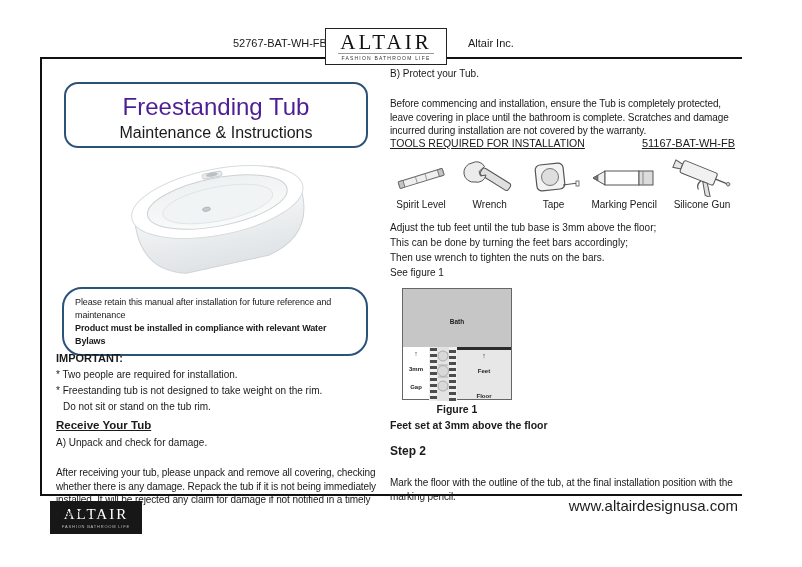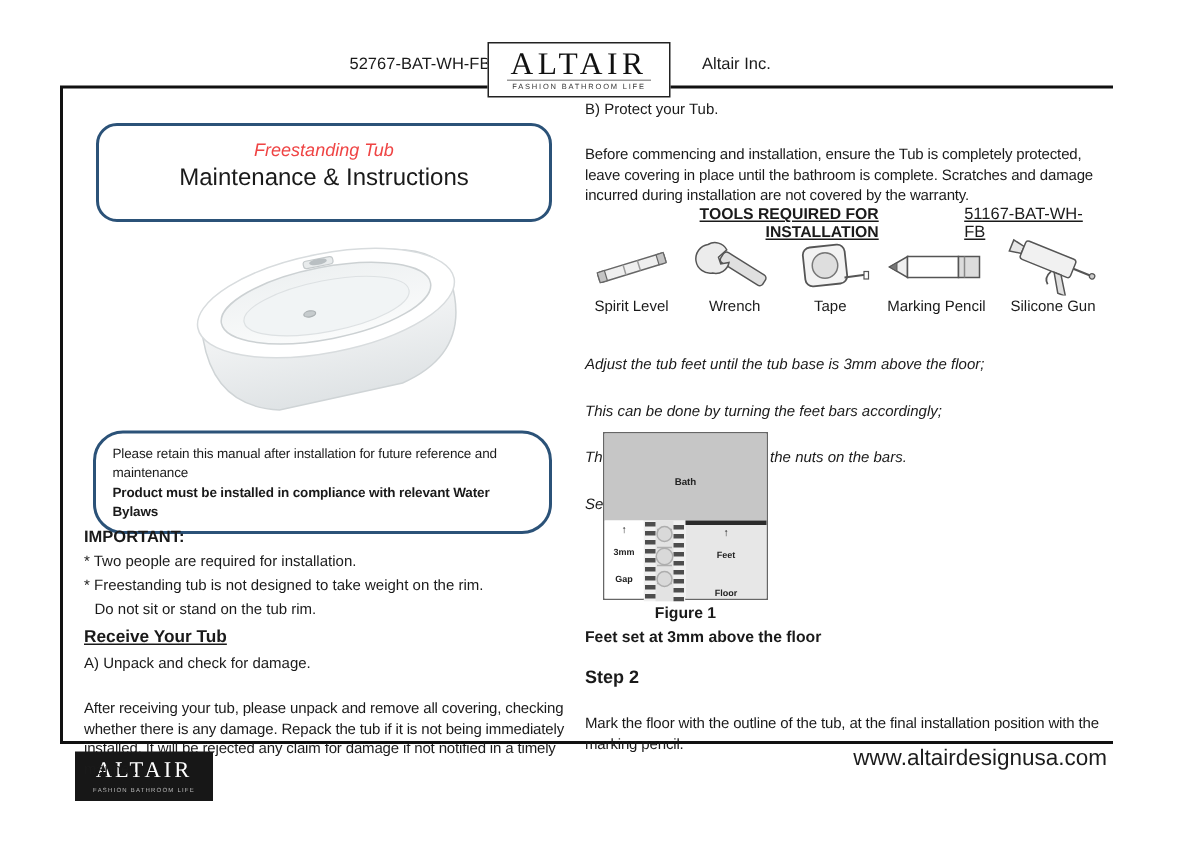--- a/index.html
+++ b/index.html
@@ -20,21 +20,21 @@
     border:1.5px solid #222;z-index:3;text-align:center;padding-top:3px;}
   .brand-name{font-family:"Liberation Serif",serif;font-size:21px;letter-spacing:3px;color:#111;
     line-height:21px;border-bottom:1px solid #999;display:inline-block;padding:0 2px;}
   .brand-tagline{font-size:5px;letter-spacing:1.2px;color:#333;margin-top:1px;}
 
   .main-border{position:absolute;left:40px;top:57px;width:705px;height:439px;border:2.5px solid #111;z-index:1;}
 
   
   .title-box{position:absolute;left:64px;top:82px;width:304px;height:66px;border:2px solid var(--box-border);
     border-radius:14px;text-align:center;z-index:2;background:#fff;padding-top:9px;}
-  .title-line1{font-size:12px;color:#ef4444;font-style:italic;}
+  .title-line1{font-size:24px;color:#4c1d95;}
   .title-line2{font-size:16px;margin-top:3px;}
 
   .tub-figure{position:absolute;left:110px;top:152px;z-index:2;}
 
   .retain-box{position:absolute;left:62px;top:287px;width:306px;min-height:56px;border:2px solid var(--box-border);
     border-radius:20px;background:#fff;z-index:2;padding:7px 11px 6px 11px;font-size:9px;line-height:1.45;letter-spacing:-0.1px;}
   .retain-bold{font-weight:bold;}
 
   .important{position:absolute;left:56px;top:352px;width:326px;z-index:2;}
   .sec-heading{font-size:11px;font-weight:bold;}
@@ -44,30 +44,30 @@
   .receive{position:absolute;left:56px;top:419px;width:334px;z-index:2;}
   .receive-heading{font-size:11.5px;font-weight:bold;text-decoration:underline;}
   .receive-sub{font-size:10px;margin-top:6px;}
   .para{font-size:10px;line-height:1.35;margin-top:18px;letter-spacing:-0.1px;}
 
   
   .rcol{position:absolute;left:390px;width:345px;z-index:2;}
   .protect{top:68px;}
   .protect-heading{font-size:10px;}
   .tools-head-row{top:137px;display:flex;align-items:baseline;}
-  .tools-heading{font-size:10.5px;font-weight:bold;text-decoration:underline;text-align:right;}
+  .tools-heading{font-size:10.5px;font-weight:normal;text-decoration:underline;}
   .tools-code{font-size:11px;margin-left:57px;text-decoration:underline;}
   .tools-row{top:159px;display:flex;justify-content:space-between;}
   .tool{display:flex;flex-direction:column;align-items:center;}
   .tool svg{display:block;}
   .tool-label{font-size:10px;margin-top:2px;white-space:nowrap;}
 
   .step1{top:218px;}
   .step-heading{font-size:12px;font-weight:bold;margin-bottom:5px;}
-  .step-line{font-size:10px;margin-top:20px;font-style:italic;}
+  .step-line{font-size:10px;margin-top:4px;}
 
   .figure-wrap{position:absolute;left:402px;top:288px;width:110px;z-index:2;}
   .fig-box{position:relative;width:110px;height:112px;border:1px solid #666;background:#fff;}
   .fig-bath{position:absolute;left:0;top:0;width:108px;height:58px;background:var(--fig-gray);
     display:flex;align-items:center;justify-content:center;}
   .fig-bath-label{font-size:6.5px;font-weight:bold;color:#222;margin-top:6px;}
   .fig-gap{position:absolute;left:0;top:58px;width:26px;bottom:0;background:#fff;text-align:center;padding-top:3px;}
   .fig-small{font-size:6px;font-weight:bold;color:#222;line-height:1.25;}
   .fig-arrow{font-size:7px;line-height:7px;color:#222;display:block;}
   .fig-rod{position:absolute;left:26px;top:58px;width:28px;bottom:0;}

